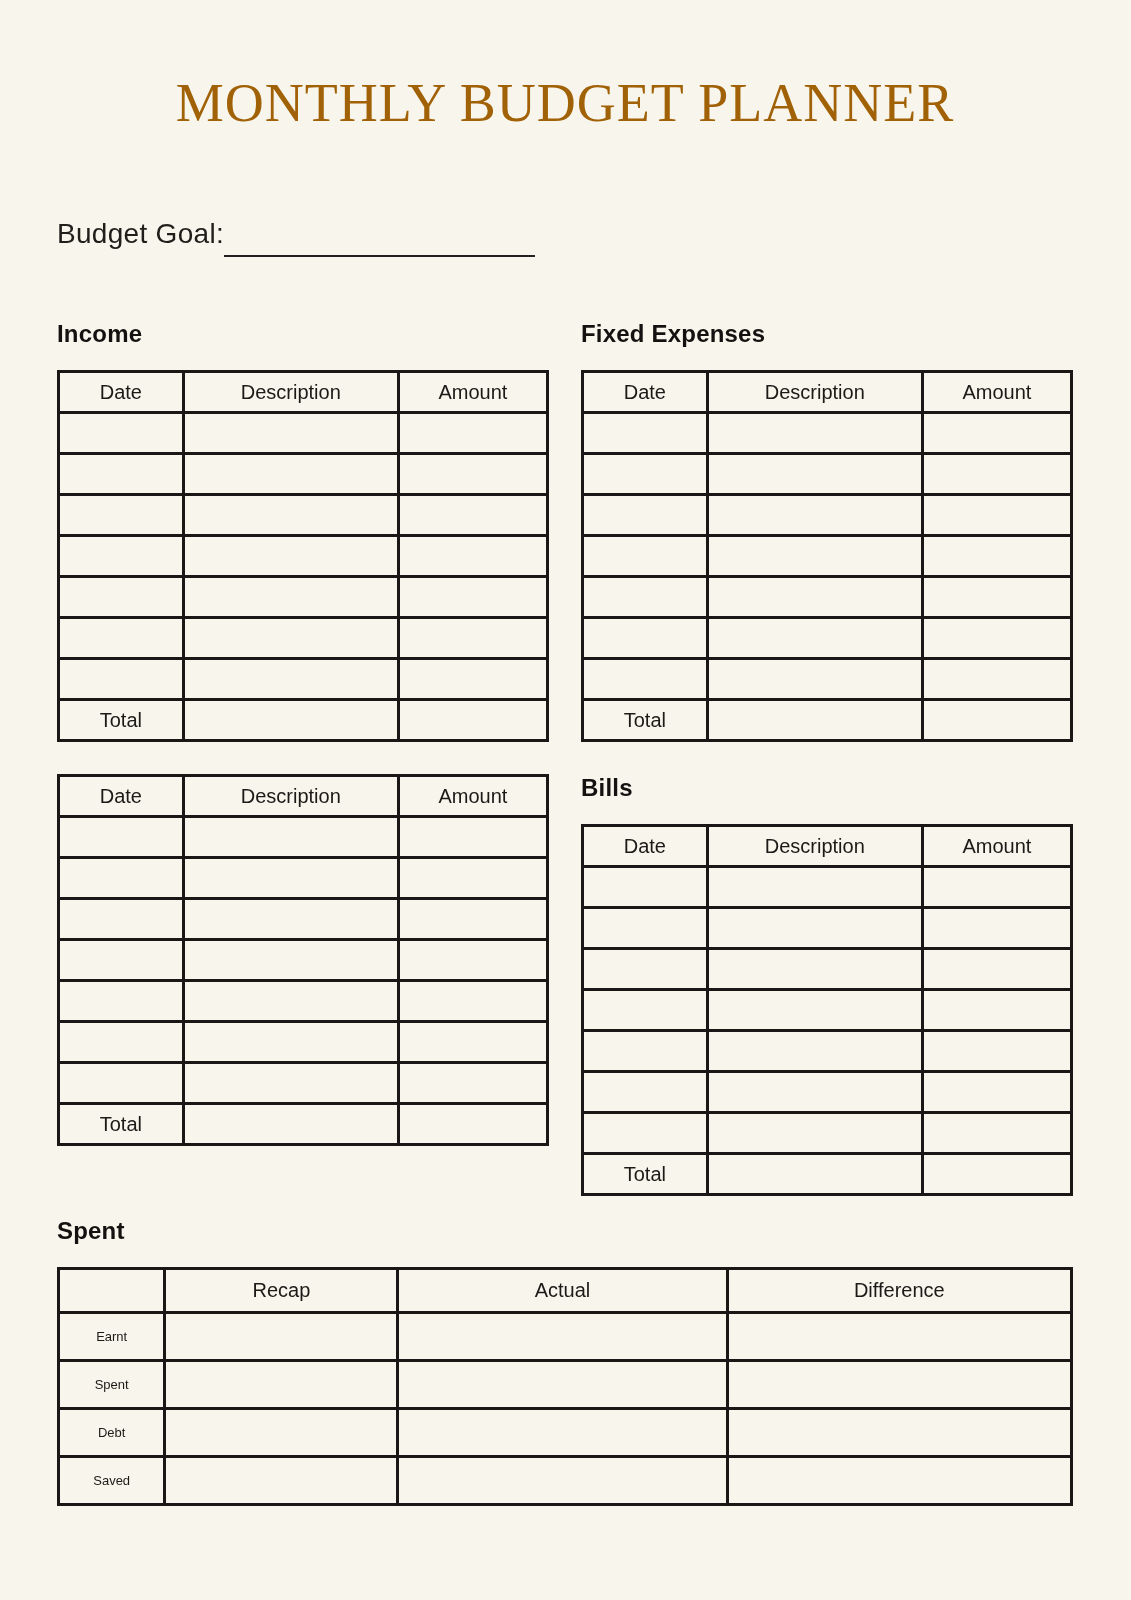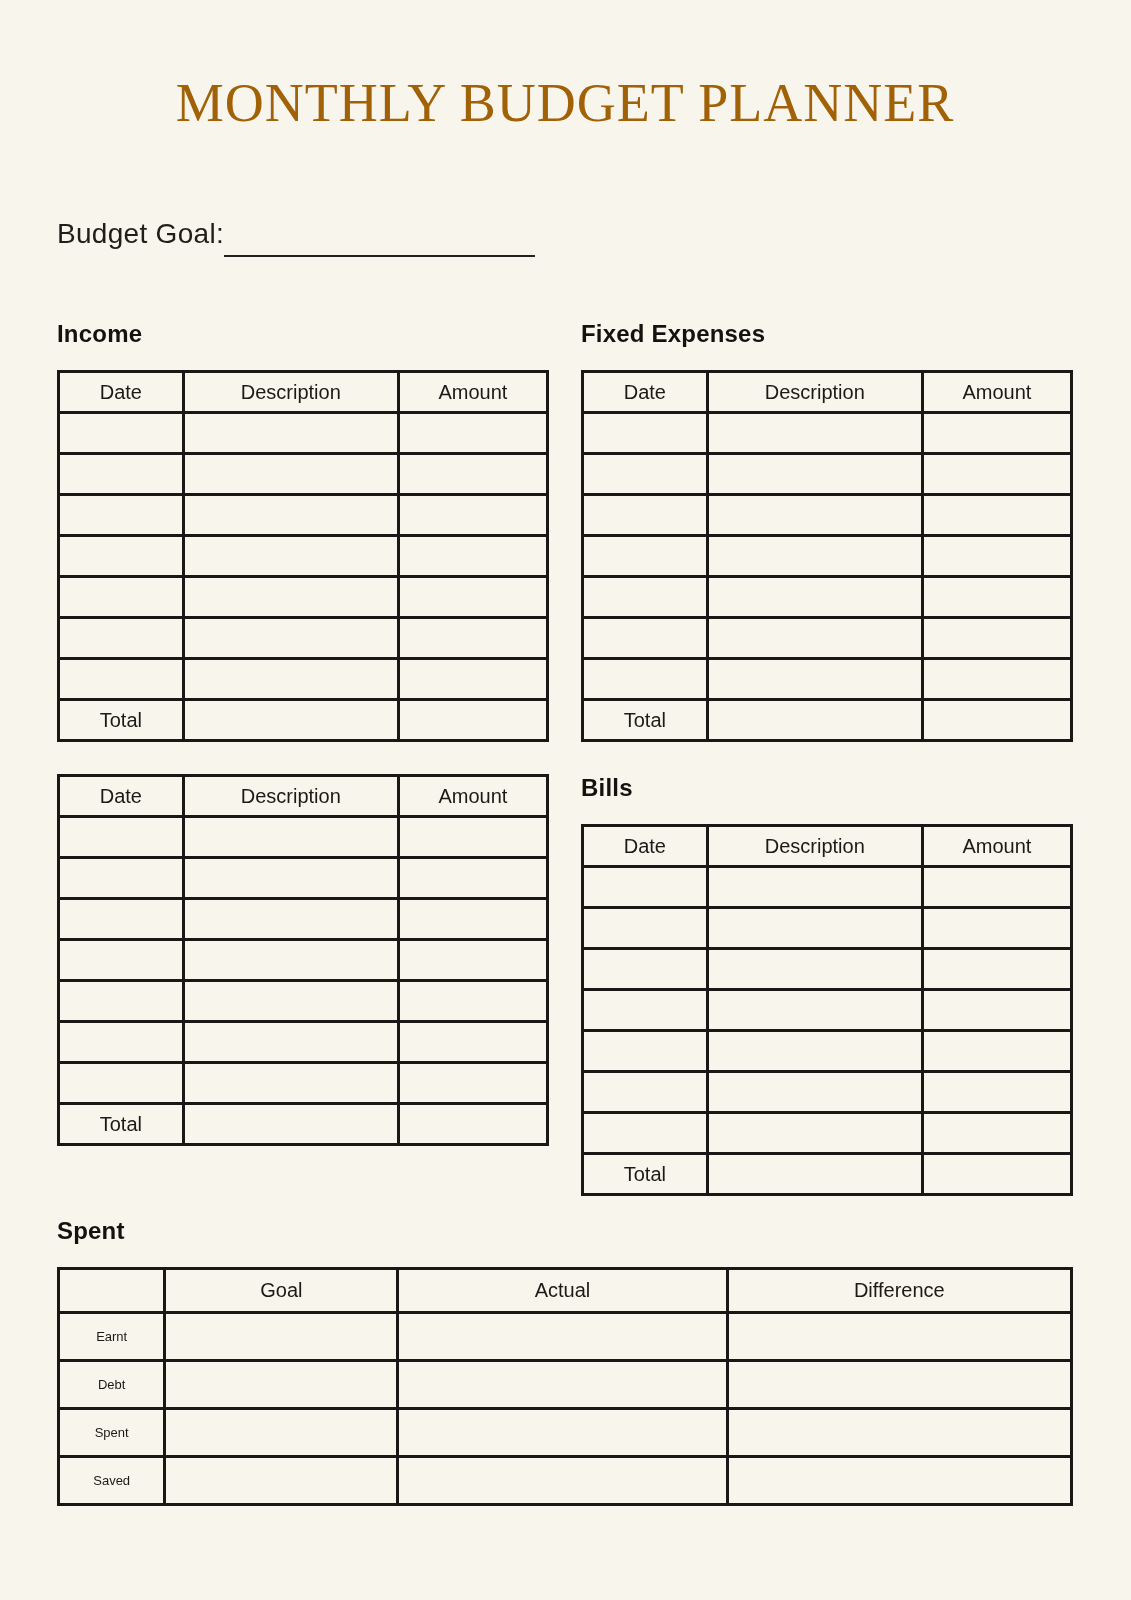--- a/index.html
+++ b/index.html
@@ -361,40 +361,40 @@
     <table class="recap-table">
       <colgroup>
           <col class="rc-label">
           <col class="rc-goal">
           <col class="rc-actual">
           <col class="rc-diff">
         </colgroup>
       <thead>
         <tr>
           <th></th>
-          <th>Goal</th>
+          <th>Recap</th>
           <th>Actual</th>
           <th>Difference</th>
         </tr>
       </thead>
       <tbody>
           <tr>
             <th>Earnt</th>
             <td></td>
             <td></td>
             <td></td>
           </tr>
           <tr>
+            <th>Spent</th>
+            <td></td>
+            <td></td>
+            <td></td>
+          </tr>
+          <tr>
             <th>Debt</th>
-            <td></td>
-            <td></td>
-            <td></td>
-          </tr>
-          <tr>
-            <th>Spent</th>
             <td></td>
             <td></td>
             <td></td>
           </tr>
           <tr>
             <th>Saved</th>
             <td></td>
             <td></td>
             <td></td>
           </tr>

